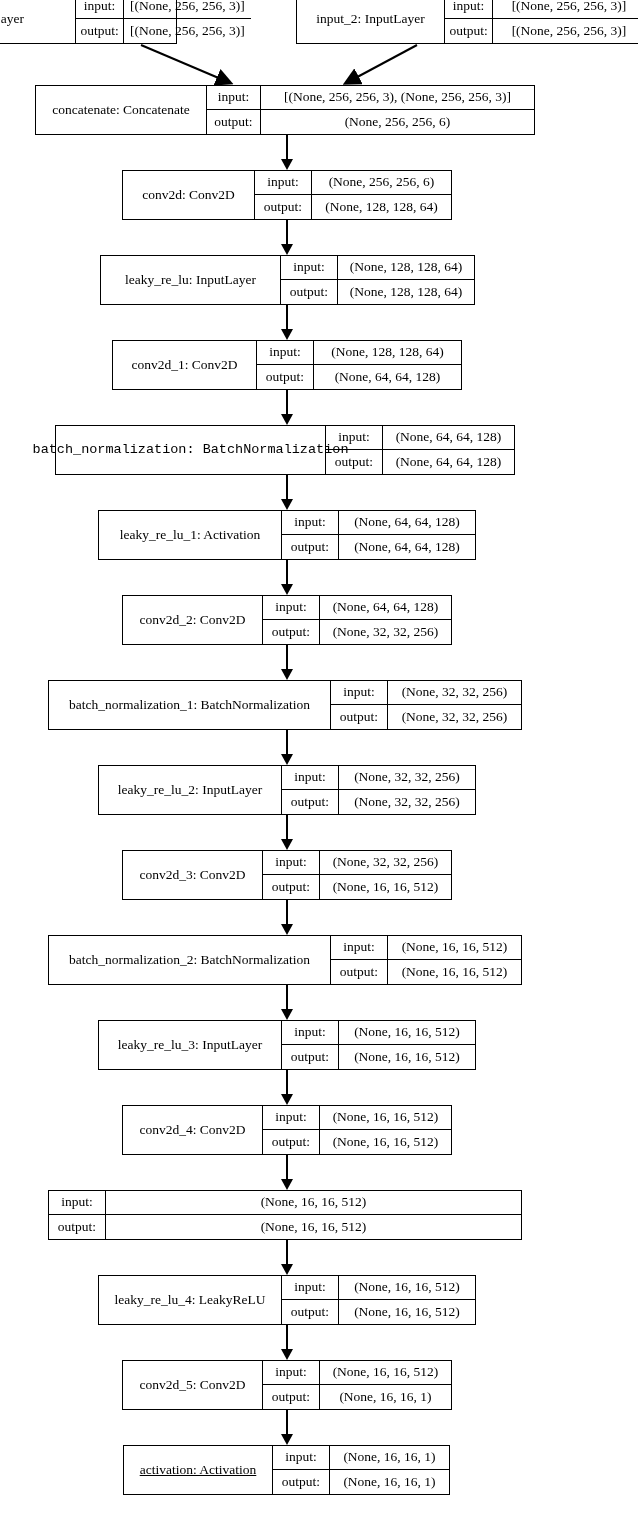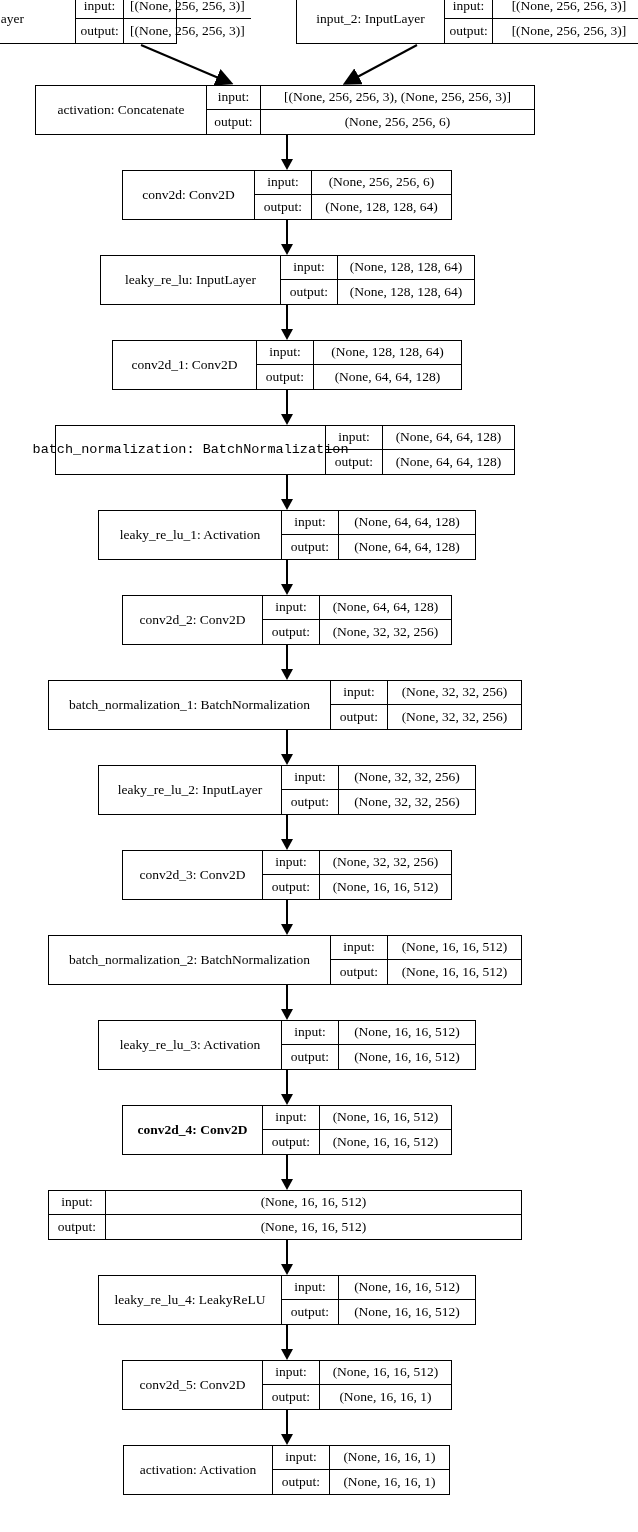--- a/index.html
+++ b/index.html
@@ -127,21 +127,21 @@
       </marker>
     </defs>
     <line x1="141" y1="5" x2="228" y2="42" stroke="#000000" stroke-width="2" marker-end="url(#ah)"></line>
   </svg>
 
   <svg class="diag-edge" style="left:0; top:40px; width:638px; height:55px;">
     <line x1="417" y1="5" x2="348" y2="42" stroke="#000000" stroke-width="2" marker-end="url(#ah)"></line>
   </svg>
 
   <div class="node" style="left:35px; top:85px; width:500px; height:50px;">
-    <div class="label-cell" style="width:171px;">activation: Concatenate</div>
+    <div class="label-cell" style="width:171px;">concatenate: Concatenate</div>
     <div class="io-col" style="width:54px;">
       <div class="io-cell top">input:</div>
       <div class="io-cell">output:</div>
     </div>
     <div class="shape-col">
       <div class="shape-cell top">[(None, 256, 256, 3), (None, 256, 256, 3)]</div>
       <div class="shape-cell">(None, 256, 256, 6)</div>
     </div>
   </div>
 
@@ -292,36 +292,36 @@
     <div class="shape-col">
       <div class="shape-cell top">(None, 16, 16, 512)</div>
       <div class="shape-cell">(None, 16, 16, 512)</div>
     </div>
   </div>
 
   <div class="edge" style="left:286px; top:985px; height:26px;"></div>
   <div class="arrowhead" style="left:281px; top:1009px;"></div>
 
   <div class="node" style="left:98px; top:1020px; width:378px; height:50px;">
-    <div class="label-cell" style="width:183px;">leaky_re_lu_3: Activation</div>
+    <div class="label-cell" style="width:183px;">leaky_re_lu_3: InputLayer</div>
     <div class="io-col" style="width:57px;">
       <div class="io-cell top">input:</div>
       <div class="io-cell">output:</div>
     </div>
     <div class="shape-col">
       <div class="shape-cell top">(None, 16, 16, 512)</div>
       <div class="shape-cell">(None, 16, 16, 512)</div>
     </div>
   </div>
 
   <div class="edge" style="left:286px; top:1070px; height:26px;"></div>
   <div class="arrowhead" style="left:281px; top:1094px;"></div>
 
   <div class="node" style="left:122px; top:1105px; width:330px; height:50px;">
-    <div class="label-cell" style="width:140px;font-weight:bold;">conv2d_4: Conv2D</div>
+    <div class="label-cell" style="width:140px;">conv2d_4: Conv2D</div>
     <div class="io-col" style="width:57px;">
       <div class="io-cell top">input:</div>
       <div class="io-cell">output:</div>
     </div>
     <div class="shape-col">
       <div class="shape-cell top">(None, 16, 16, 512)</div>
       <div class="shape-cell">(None, 16, 16, 512)</div>
     </div>
   </div>
 
@@ -366,21 +366,21 @@
     <div class="shape-col">
       <div class="shape-cell top">(None, 16, 16, 512)</div>
       <div class="shape-cell">(None, 16, 16, 1)</div>
     </div>
   </div>
 
   <div class="edge" style="left:286px; top:1410px; height:26px;"></div>
   <div class="arrowhead" style="left:281px; top:1434px;"></div>
 
   <div class="node" style="left:123px; top:1445px; width:327px; height:50px;">
-    <div class="label-cell" style="width:149px;">activation: Activation</div>
+    <div class="label-cell" style="width:149px;text-decoration:underline;">activation: Activation</div>
     <div class="io-col" style="width:57px;">
       <div class="io-cell top">input:</div>
       <div class="io-cell">output:</div>
     </div>
     <div class="shape-col">
       <div class="shape-cell top">(None, 16, 16, 1)</div>
       <div class="shape-cell">(None, 16, 16, 1)</div>
     </div>
   </div>
 

